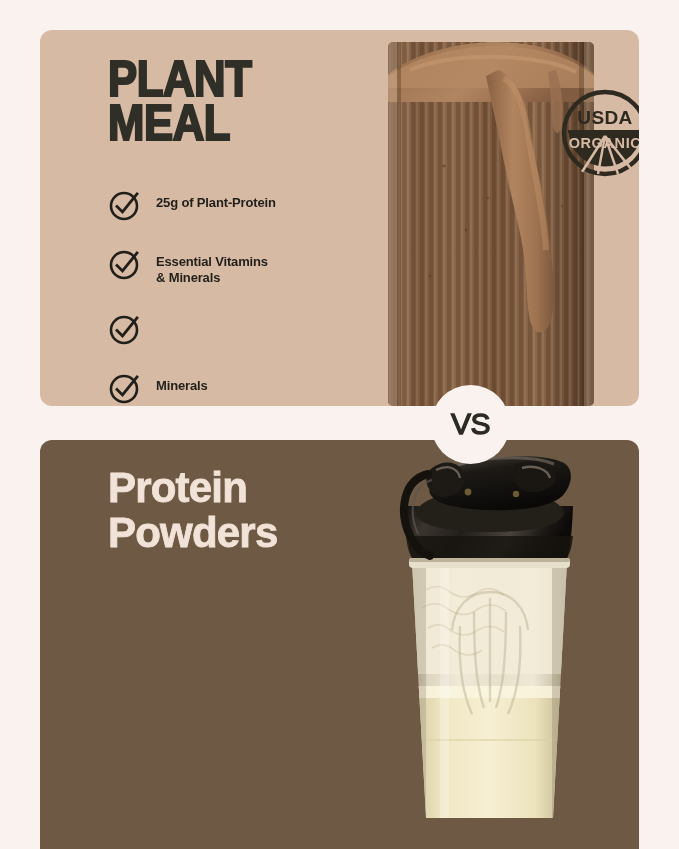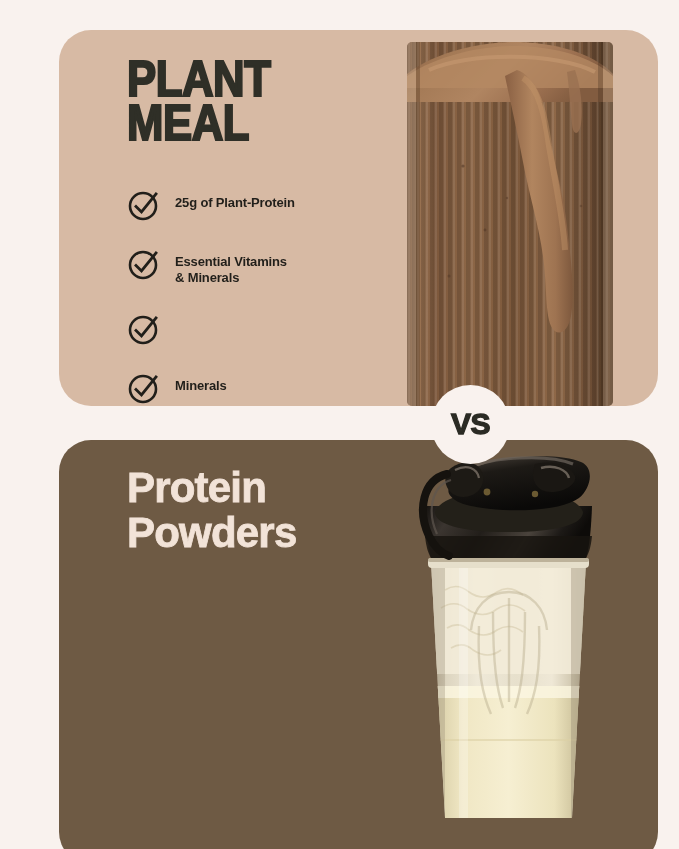--- a/index.html
+++ b/index.html
@@ -19,23 +19,22 @@
   .stage {
     position: absolute;
     inset: 0;
     width: 679px;
     height: 849px;
   }
 
   
   .panel {
     position: absolute;
-    border-radius: 32px;
+    border-radius: 12px;
     overflow: hidden;
-    margin-left: 19px;
   }
 
   .panel-top {
     left: 40px;
     top: 30px;
     width: 599px;
     height: 376px;
     background: #d7baa4;
   }
 
@@ -138,21 +137,21 @@
     border-radius: 50%;
     background: #f9f2ee;
     display: flex;
     align-items: center;
     justify-content: center;
     z-index: 20;
   }
 
   .vs-text {
     font-size: 30px;
-    font-weight: bold;
+    font-weight: normal;
     color: #2b2b24;
     letter-spacing: -0.5px;
     -webkit-text-stroke: 1.3px #2b2b24;
     transform: translateY(-1px);
   }
 
   
   .photo-glass {
     position: absolute;
     left: 308px;
@@ -244,20 +243,42 @@
           <circle cx="214" cy="176" r="1.3" fill="#4a3122" opacity="0.35"></circle>
         </g>
       </svg>
     </div>
 
     <div class="content">
       <div class="title-plant">PLANT</div>
       <div class="title-plant">MEAL</div>
     </div>
 
+    <div class="usda-seal">
+      <svg viewBox="0 0 94 94">
+        <defs>
+          <clipPath id="sealHalf">
+            <path d="M6 44 L88 44 L88 52 A41 41 0 0 1 6 52 Z"></path>
+          </clipPath>
+        </defs>
+        <circle cx="47" cy="47" r="41" fill="none" stroke="#2e2a20" stroke-width="4.4"></circle>
+
+        <path d="M10.5 44 L83.5 44 A36.5 36.5 0 0 1 10.5 44 Z" fill="#2e2a20"></path>
+        <g clip-path="url(#sealHalf)">
+          <path d="M10 44 L83 44 L83 47 L10 47 Z" fill="#2e2a20"></path>
+
+          <path d="M47 50 L24 86" stroke="#d7baa4" stroke-width="2.6" fill="none"></path>
+          <path d="M47 50 L40 88" stroke="#d7baa4" stroke-width="2.4" fill="none"></path>
+          <path d="M47 50 L60 88" stroke="#d7baa4" stroke-width="2.4" fill="none"></path>
+          <path d="M47 50 L74 84" stroke="#d7baa4" stroke-width="2.6" fill="none"></path>
+        </g>
+        <text x="47" y="38" text-anchor="middle" font-family="'Liberation Sans', sans-serif" font-size="19" font-weight="bold" fill="#2e2a20" letter-spacing="0.4">USDA</text>
+        <text x="47" y="62" text-anchor="middle" font-family="'Liberation Sans', sans-serif" font-size="14.5" font-weight="bold" fill="#d7baa4" letter-spacing="0.6">ORGANIC</text>
+      </svg>
+    </div>
 
     <div class="features features-top">
 
       <div class="feature-row">
         <span class="feature-icon">
           <svg viewBox="0 0 34 34">
             <circle cx="16" cy="18" r="13" fill="none" stroke="#211f1a" stroke-width="2.6"></circle>
             <path d="M9 18.5 L14.5 24 L29 6" fill="none" stroke="#211f1a" stroke-width="2.8" stroke-linecap="square" stroke-linejoin="miter"></path>
           </svg>
         </span>

